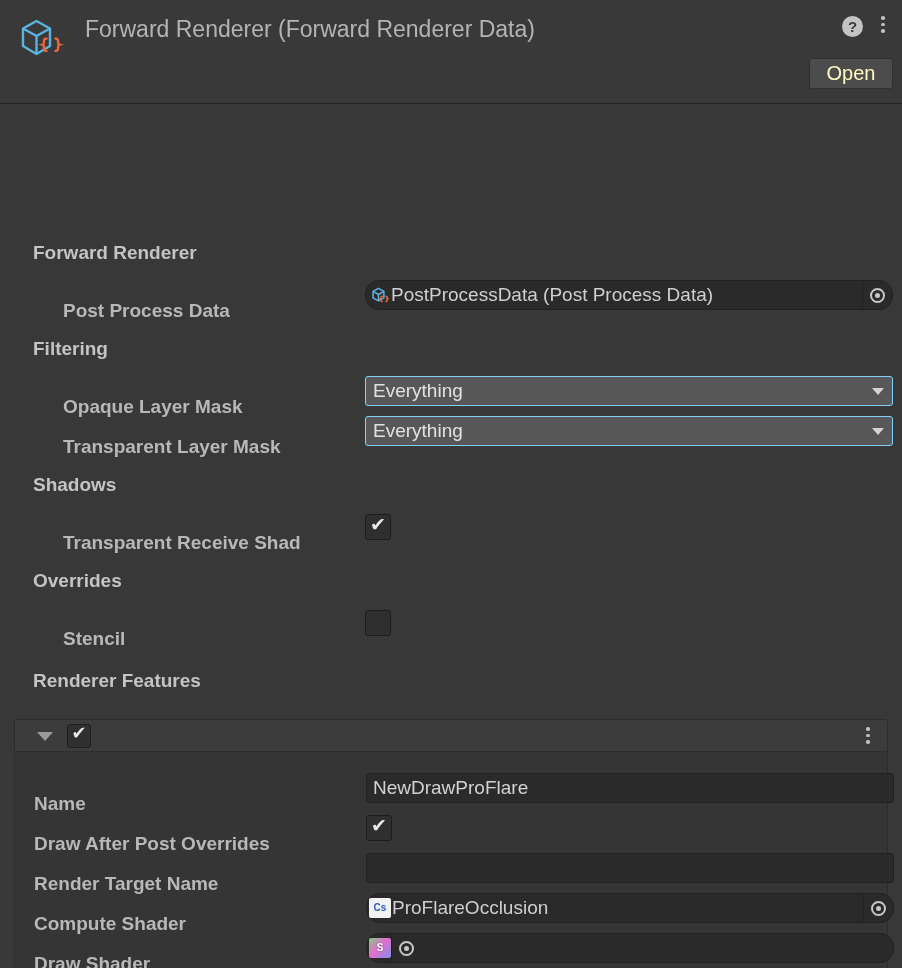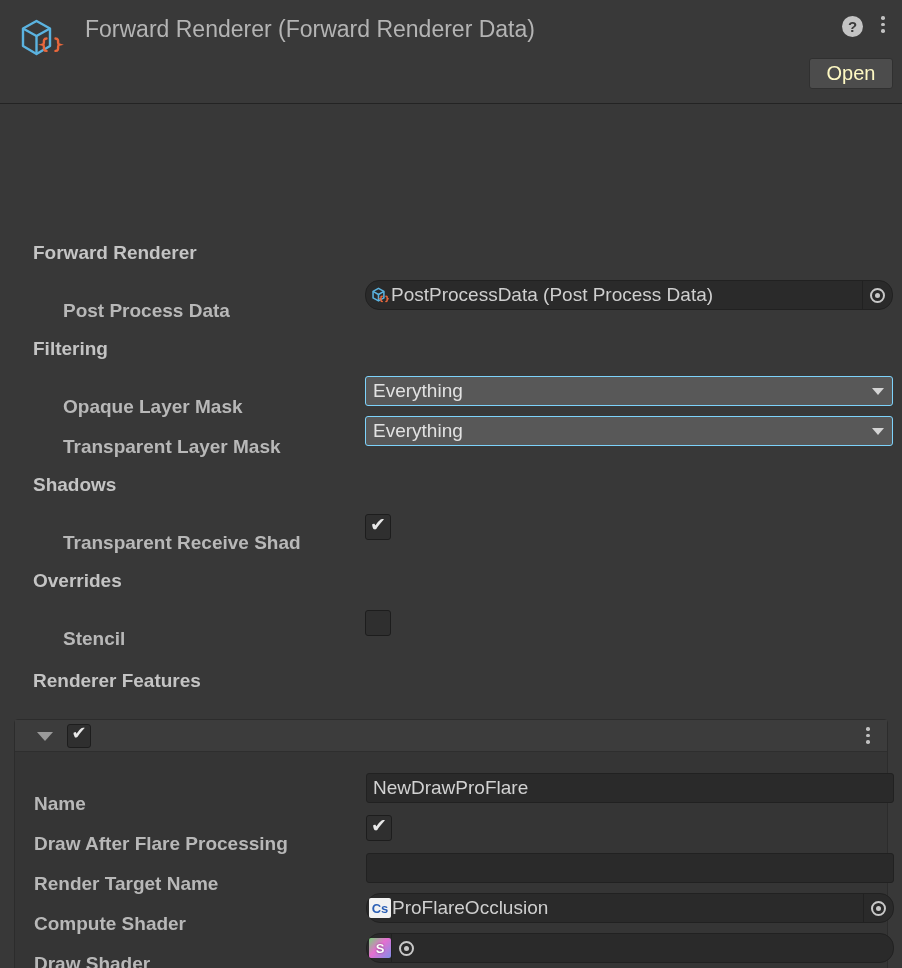--- a/index.html
+++ b/index.html
@@ -180,21 +180,21 @@
   .feature-body .prop-label { left: 19px; font-size: 19px; }
   .feature-body .object-field,
   .feature-body .dropdown,
   .feature-body .text-field { left: 351px; width: 528px; }
   .feature-body .checkbox { left: 351px; }
 
   
   .chip {
     width: 36px; height: 20px; border-radius: 2px;
     display: flex; align-items: center; justify-content: center;
-    font-size: 13px; font-weight: bold; line-height: 1;
+    font-size: 10px; font-weight: bold; line-height: 1;
   }
   .chip-cs { background: #f2f2f2; color: #2b5fb5; }
   .chip-shader {
     background: linear-gradient(135deg,#7ad17a 0%,#e56fd0 45%,#7f8ee8 100%);
     color: #ffffff; text-shadow: 0 0 2px rgba(0,0,0,.5);
   }
 </style>
 </head>
 <body>
 
@@ -311,21 +311,21 @@
     <div class="feature-body">
 
       <div class="prop-row" style="top:9px;">
         <div class="prop-label">Name</div>
         <div class="text-field" placeholder="">
           <div class="tf-text">NewDrawProFlare</div>
         </div>
       </div>
 
       <div class="prop-row" style="top:49px;">
-        <div class="prop-label">Draw After Flare Processing</div>
+        <div class="prop-label">Draw After Post Overrides</div>
         <div class="checkbox">
           <div class="tick">✔</div>
         </div>
       </div>
 
       <div class="prop-row" style="top:89px;">
         <div class="prop-label">Render Target Name</div>
         <div class="text-field" placeholder="">
           <div class="tf-text"></div>
         </div>

